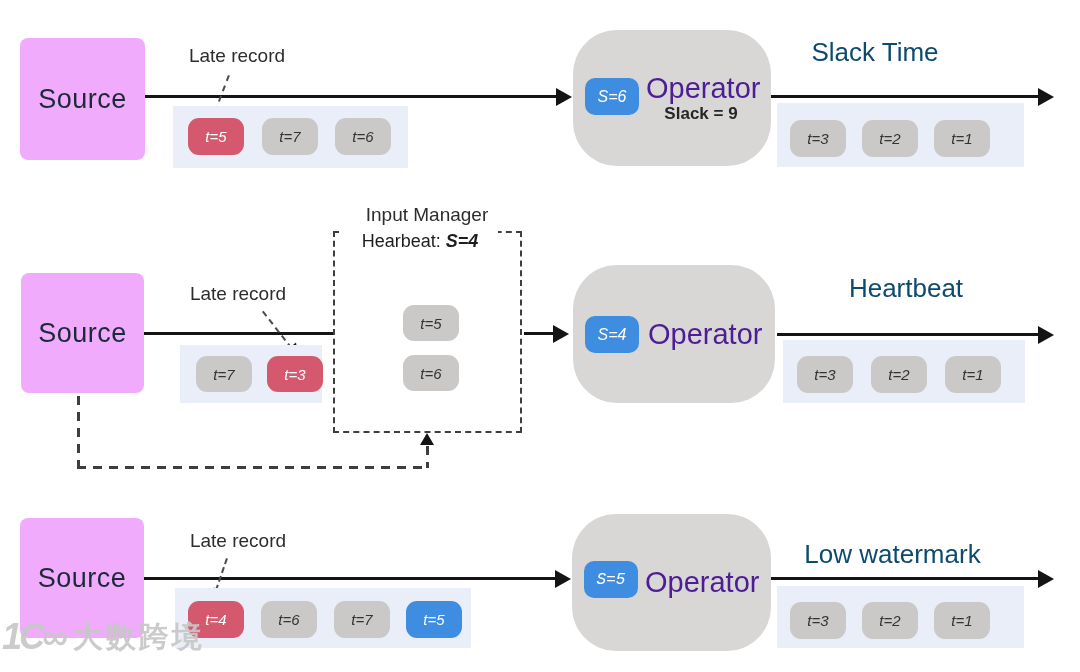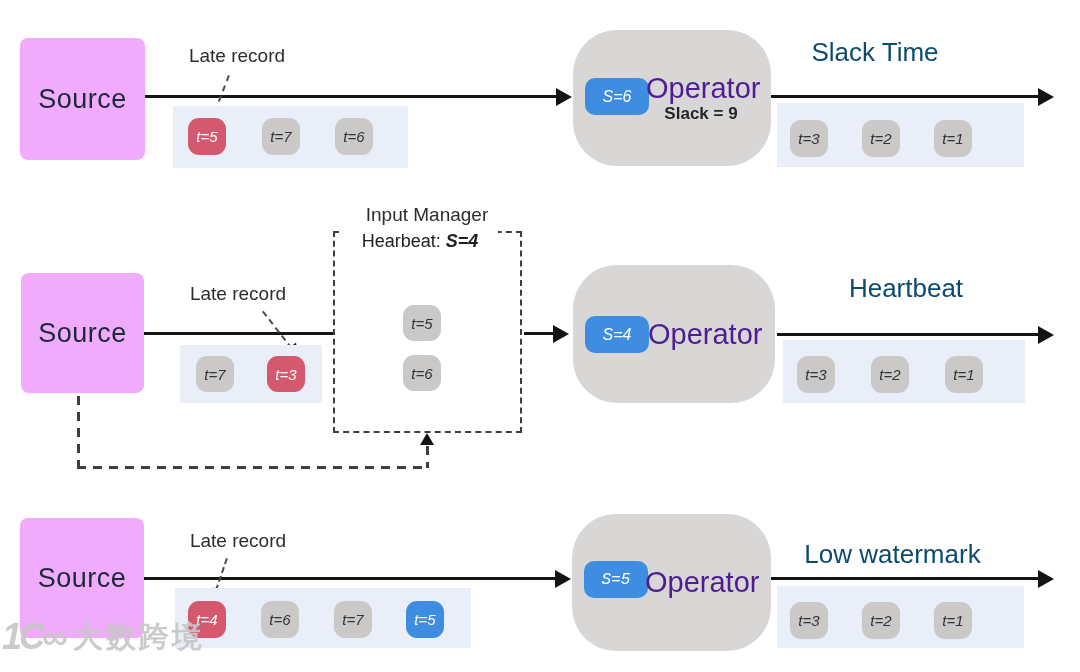--- a/index.html
+++ b/index.html
@@ -8,31 +8,31 @@
     position:relative; width:1080px; height:672px; background:#ffffff;
     font-family:"Liberation Sans", sans-serif; overflow:hidden;
   }
   .source-box {
     position:absolute; background:#f0abfc; border-radius:8px;
     display:flex; align-items:center; justify-content:center;
     font-size:27px; color:#1c2a38; letter-spacing:0.5px;
   }
   .operator-box { position:absolute; background:#d8d7d6; border-radius:44px; }
   .badge {
-    position:absolute; width:64px; height:37px; border-radius:10px; background:#3e8de1;
+    position:absolute; width:54px; height:37px; border-radius:10px; background:#3e8de1;
     display:flex; align-items:center; justify-content:center;
     font-style:italic; font-size:16px; color:#ffffff;
   }
   .op-label { position:absolute; font-size:29px; color:#4c1d95; }
   .op-note  { position:absolute; font-size:17px; font-weight:600; color:#262626; text-align:center; }
   .row-title { position:absolute; font-size:26px; color:#0c4a6e; text-align:center; }
   .late-label { position:absolute; font-size:19px; color:#2d2d2d; text-align:center; }
   .strip { position:absolute; background:#e9eef8; }
   .chip {
-    position:absolute; width:38px; height:37px; border-radius:11px; background:#cbc9c7;
+    position:absolute; width:56px; height:37px; border-radius:11px; background:#cbc9c7;
     display:flex; align-items:center; justify-content:center;
     font-style:italic; font-size:15px; color:#333333;
   }
   .chip.red  { background:#d4596e; color:#ffffff; }
   .chip.blue { background:#3e8de1; color:#ffffff; }
   .chip.sm { height:36px; }
   .hline { position:absolute; height:3px; background:#141414; }
   .hline.arrow::after {
     content:""; position:absolute; right:-15px; top:-7.5px; width:0; height:0;
     border-left:16px solid #141414; border-top:9px solid transparent; border-bottom:9px solid transparent;

